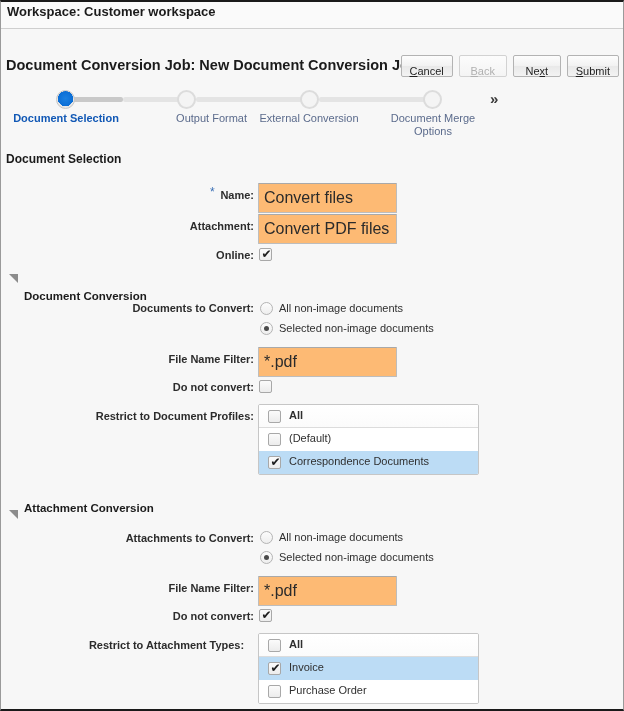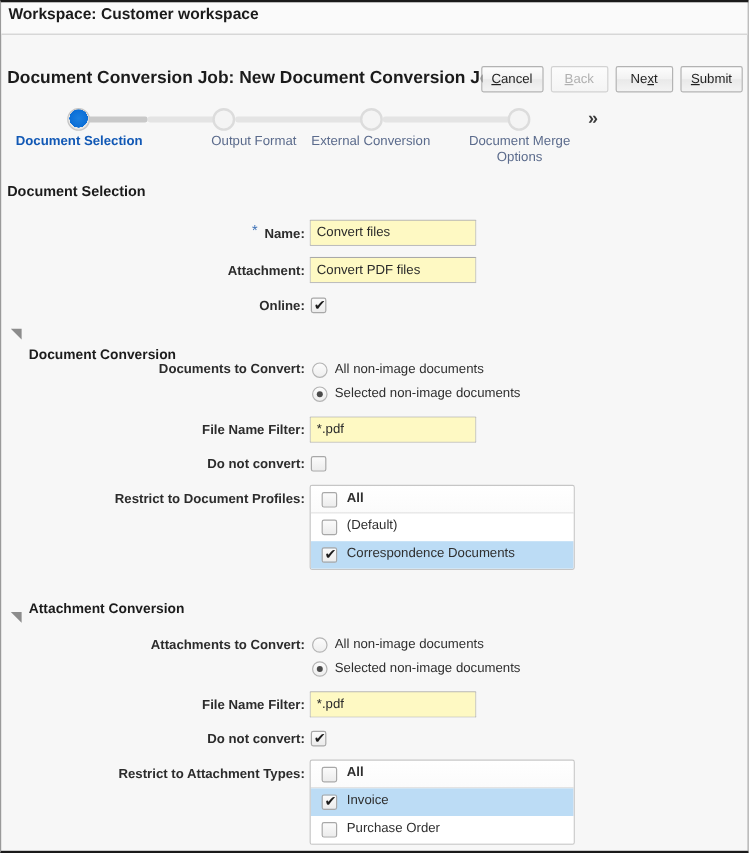--- a/index.html
+++ b/index.html
@@ -61,21 +61,21 @@
   .btn-group {
     position: absolute;
     right: 4px; top: 1px;
     display: flex;
     gap: 6px;
   }
   .btn {
     min-width: 48px;
     height: 22px;
     line-height: 21px;
-    padding: 0 8px;
+    padding: 5px 8px;
     box-sizing: border-box;
     text-align: center;
     font-size: 11px;
     color: #1f1f1f;
     background: linear-gradient(to bottom, #fdfdfd 0%, #f2f2f2 48%, #e9e9e9 52%, #f3f3f3 100%);
     border: 1px solid #b3b3b3;
     border-radius: 2px;
     cursor: pointer;
     white-space: nowrap;
     user-select: none;
@@ -181,26 +181,26 @@
   }
   .req-star {
     position: absolute;
     color: #3a6fb5;
     font-size: 12px;
     line-height: 12px;
   }
   .text-input {
     position: absolute;
     box-sizing: border-box;
-    height: 22px;
-    background: #fef9c3;
+    height: 30px;
+    background: #fdba74;
     border: 1px solid #bdbdbd;
     border-top-color: #a9a9a9;
     font-family: "Liberation Sans", sans-serif;
-    font-size: 11px;
+    font-size: 16px;
     color: #2b2b2b;
     padding: 0 5px;
     border-radius: 1px;
     outline: none;
   }
   .chk {
     position: absolute;
     width: 13px;
     height: 13px;
     box-sizing: border-box;
@@ -384,21 +384,21 @@
   <div class="radio-label" style="left:278px; top:529px;">All non-image documents</div>
   <div class="radio selected" style="left:259px; top:549px;"></div>
   <div class="radio-label" style="left:278px; top:549px;">Selected non-image documents</div>
 
   <div class="field-label" style="left:100px; top:580px; width:153px;">File Name Filter:</div>
   <input class="text-input" style="left: 257px; top: 574px; width: 139px;" value="*.pdf">
 
   <div class="field-label" style="left:100px; top:608px; width:153px;">Do not convert:</div>
   <div class="chk checked" style="left:258px; top:607px;"></div>
 
-  <div class="field-label" style="left:78px; top:637px; width:175px;">Restrict to Attachment Types:</div>
+  <div class="field-label" style="left:78px; top:637px; width:175px;text-align:center;">Restrict to Attachment Types:</div>
   <div class="listbox" style="left:257px; top:631px; width:221px; height:71px;">
     <div class="lb-row header">
       <span class="lb-chk"></span>
       <span class="lb-text">All</span>
     </div>
     <div class="lb-row selected">
       <span class="lb-chk checked"></span>
       <span class="lb-text">Invoice</span>
     </div>
     <div class="lb-row">

